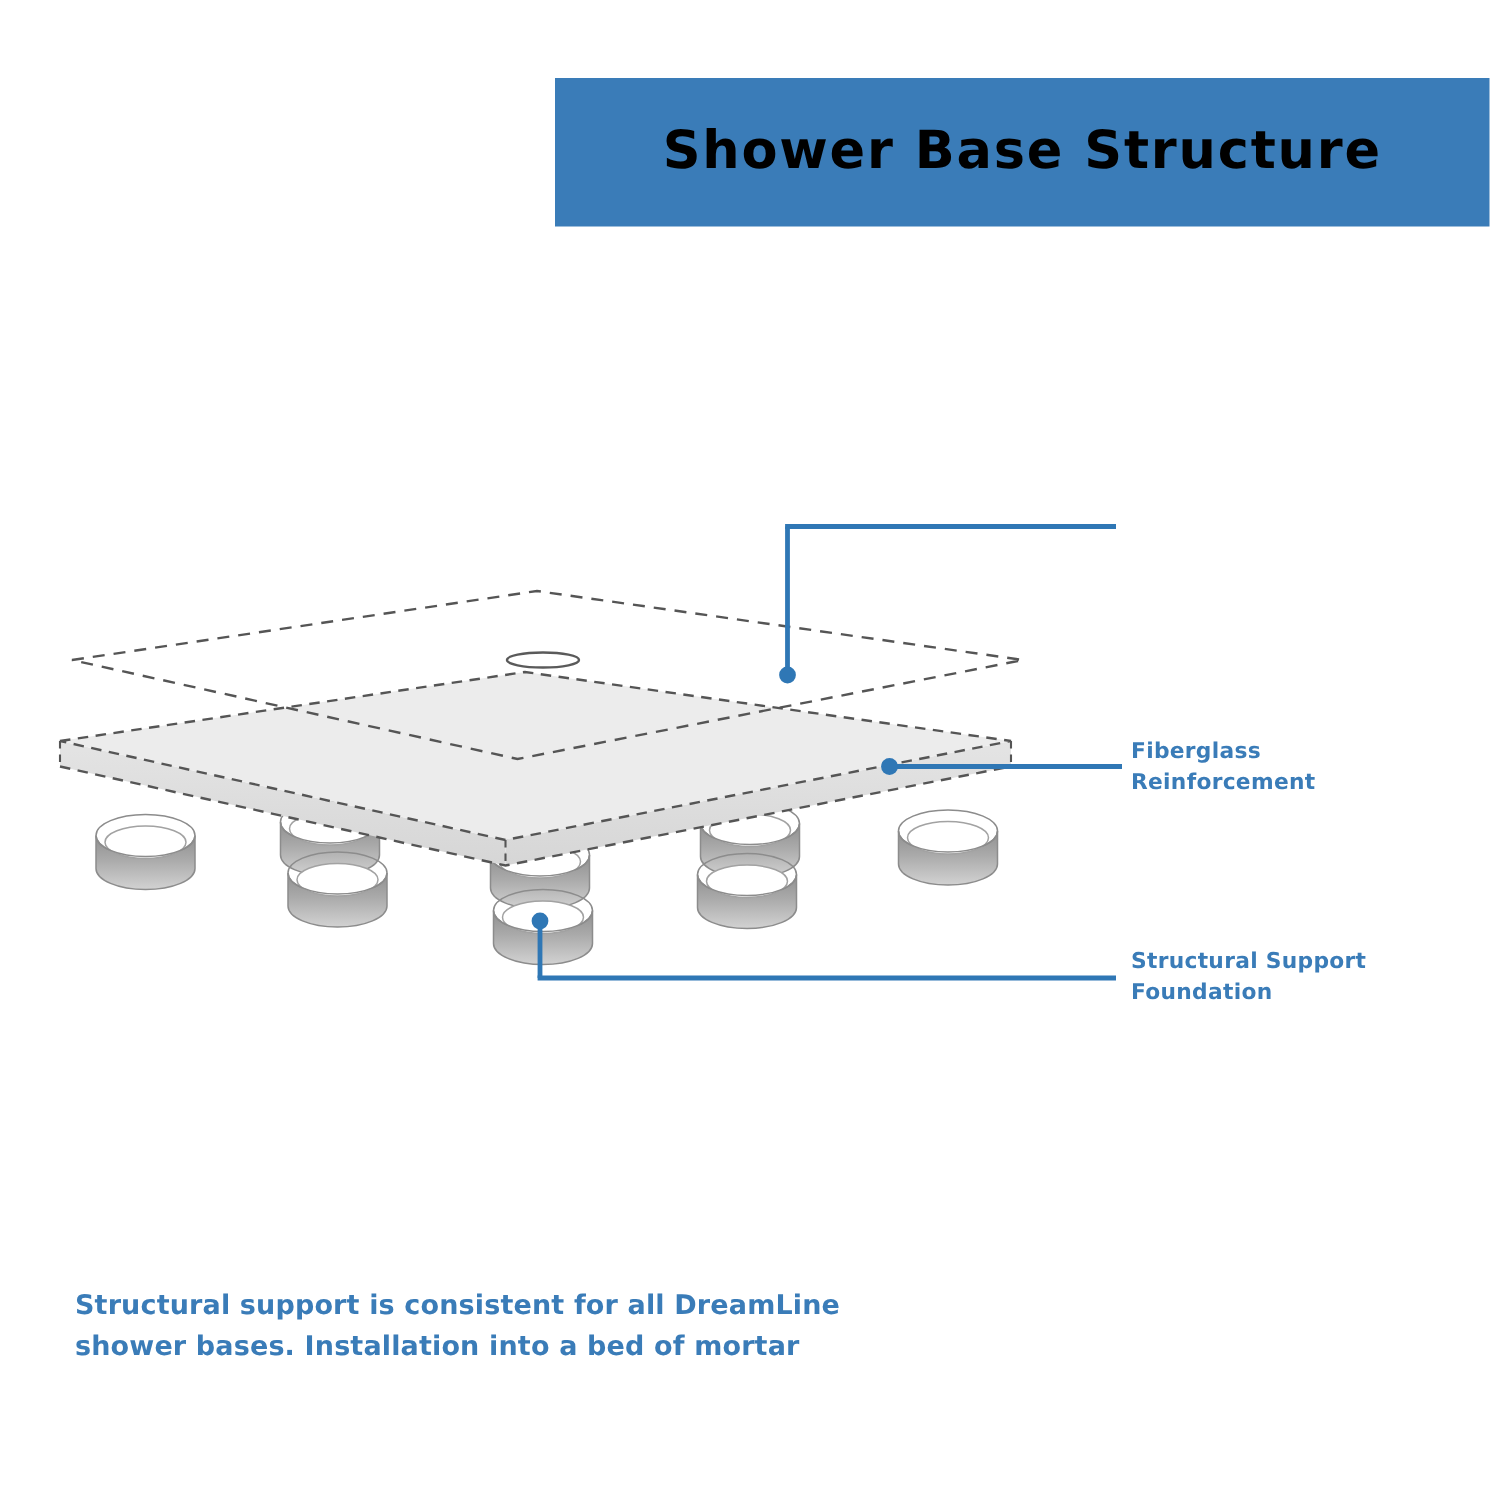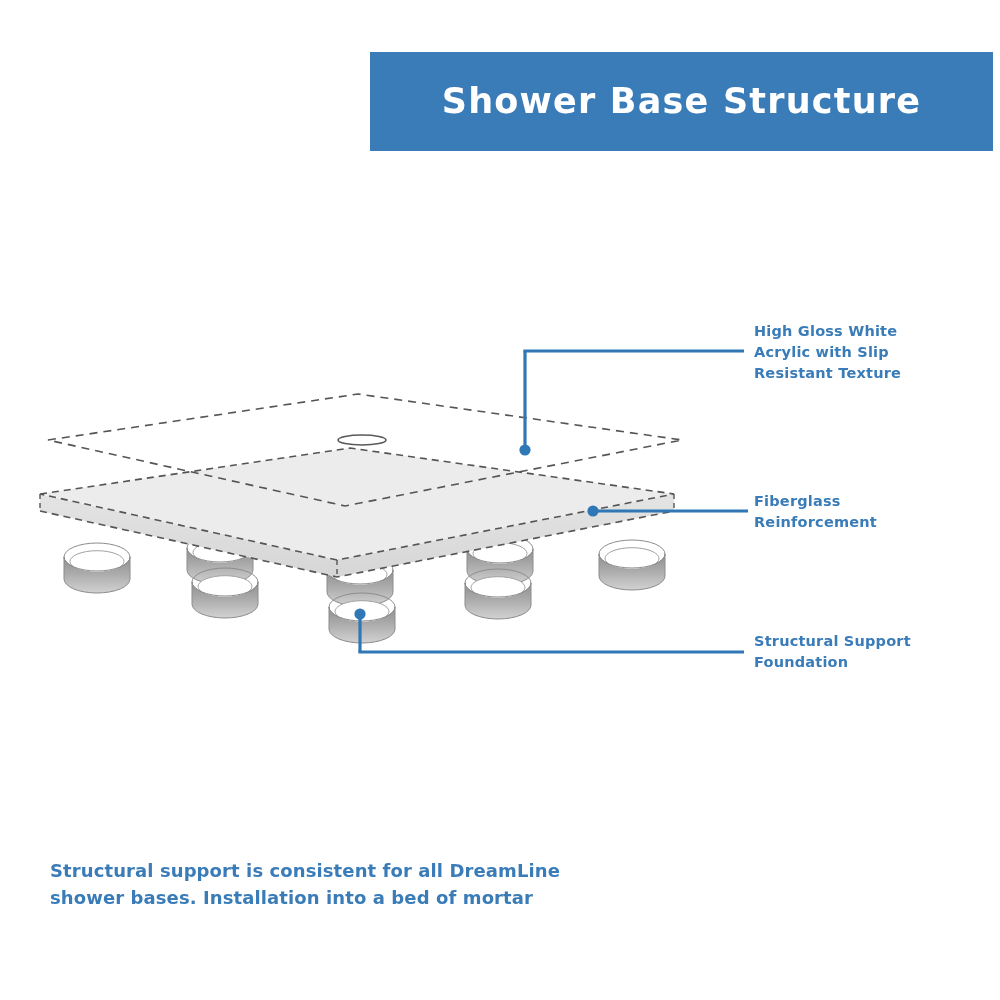--- a/index.html
+++ b/index.html
@@ -29,21 +29,21 @@
     left: 370px;
     top: 52px;
     width: 623px;
     height: 99px;
     background: #3a7cb8;
     display: flex;
     align-items: center;
     justify-content: center;
   }
   .title-text {
-    color: #ffffff;
+    color: #000000;
     font-size: 35px;
     font-weight: bold;
     letter-spacing: 1.2px;
     line-height: 1;
     white-space: nowrap;
     font-family: "DejaVu Sans", "Liberation Sans", sans-serif;
   }
 
   
   .callout {
@@ -172,25 +172,20 @@
         <line x1="360" y1="614" x2="360" y2="652" stroke="#2f77b5" stroke-width="3.2" stroke-linecap="butt"></line>
         <line x1="358.4" y1="652" x2="744" y2="652" stroke="#2f77b5" stroke-width="3.2" stroke-linecap="butt"></line>
         <circle cx="360" cy="614" r="5.6" fill="#2f77b5"></circle>
       </g>
   </svg>
 
   <div class="title-banner">
     <span class="title-text">Shower Base Structure</span>
   </div>
 
-  <div class="callout" id="callout-acrylic">
-    <span class="callout-line">High Gloss White</span>
-    <span class="callout-line">Acrylic with Slip</span>
-    <span class="callout-line">Resistant Texture</span>
-  </div>
 
   <div class="callout" id="callout-support">
     <span class="callout-line">Structural Support</span>
     <span class="callout-line">Foundation</span>
   </div>
 
   <div class="callout" id="callout-fiberglass">
     <span class="callout-line">Fiberglass</span>
     <span class="callout-line">Reinforcement</span>
   </div>

